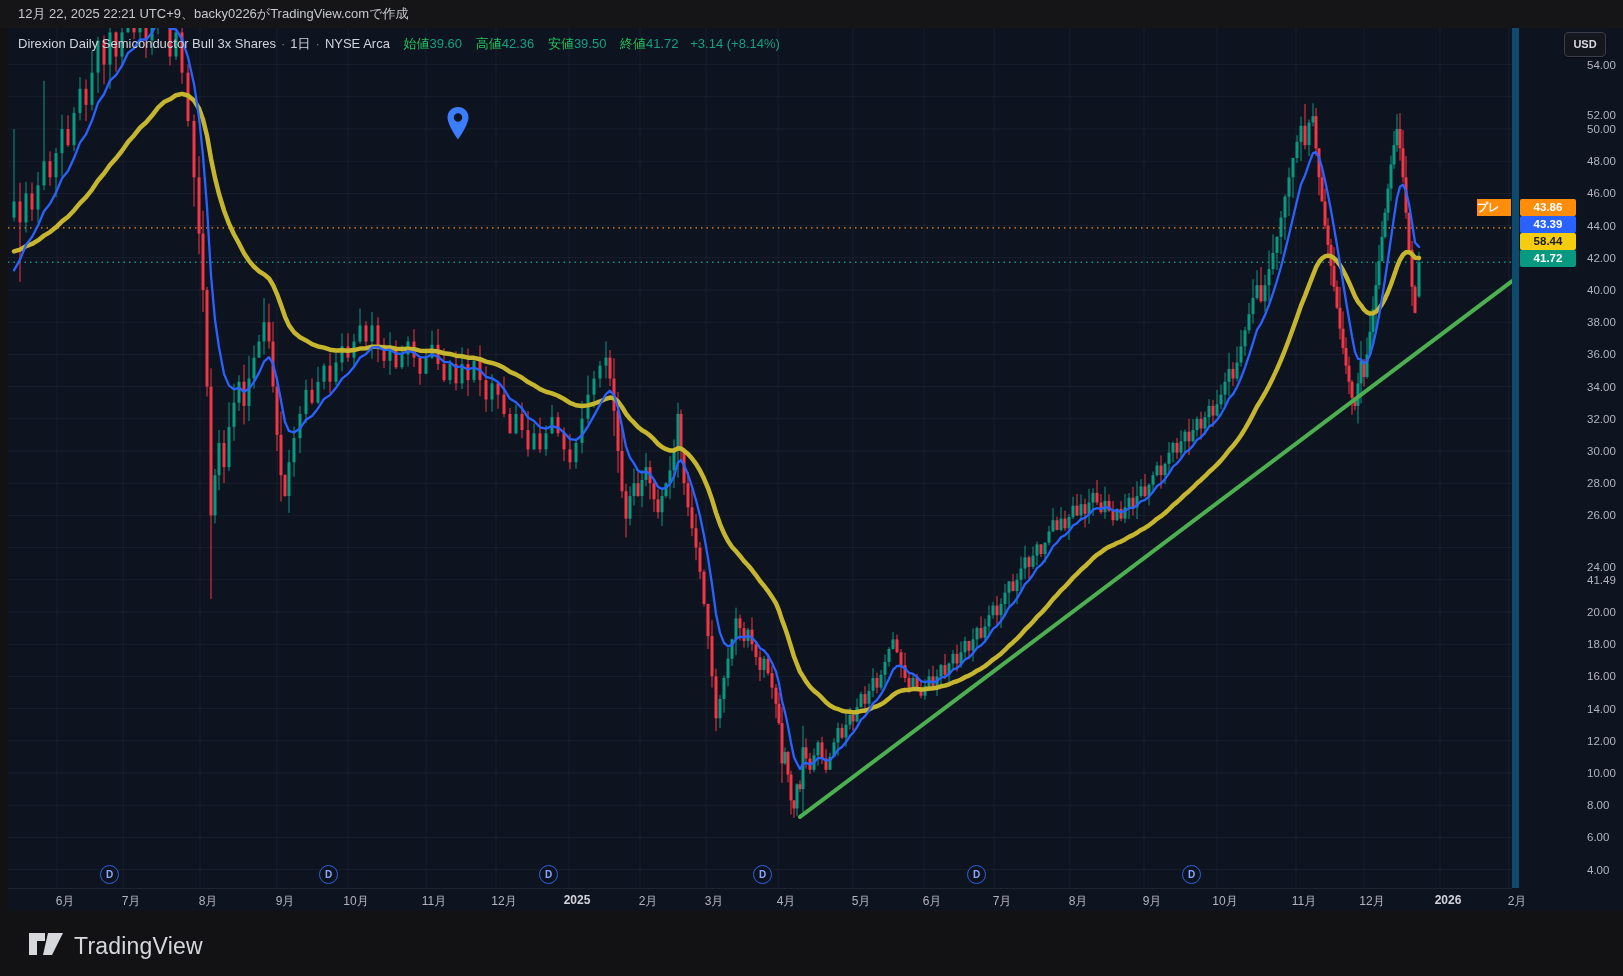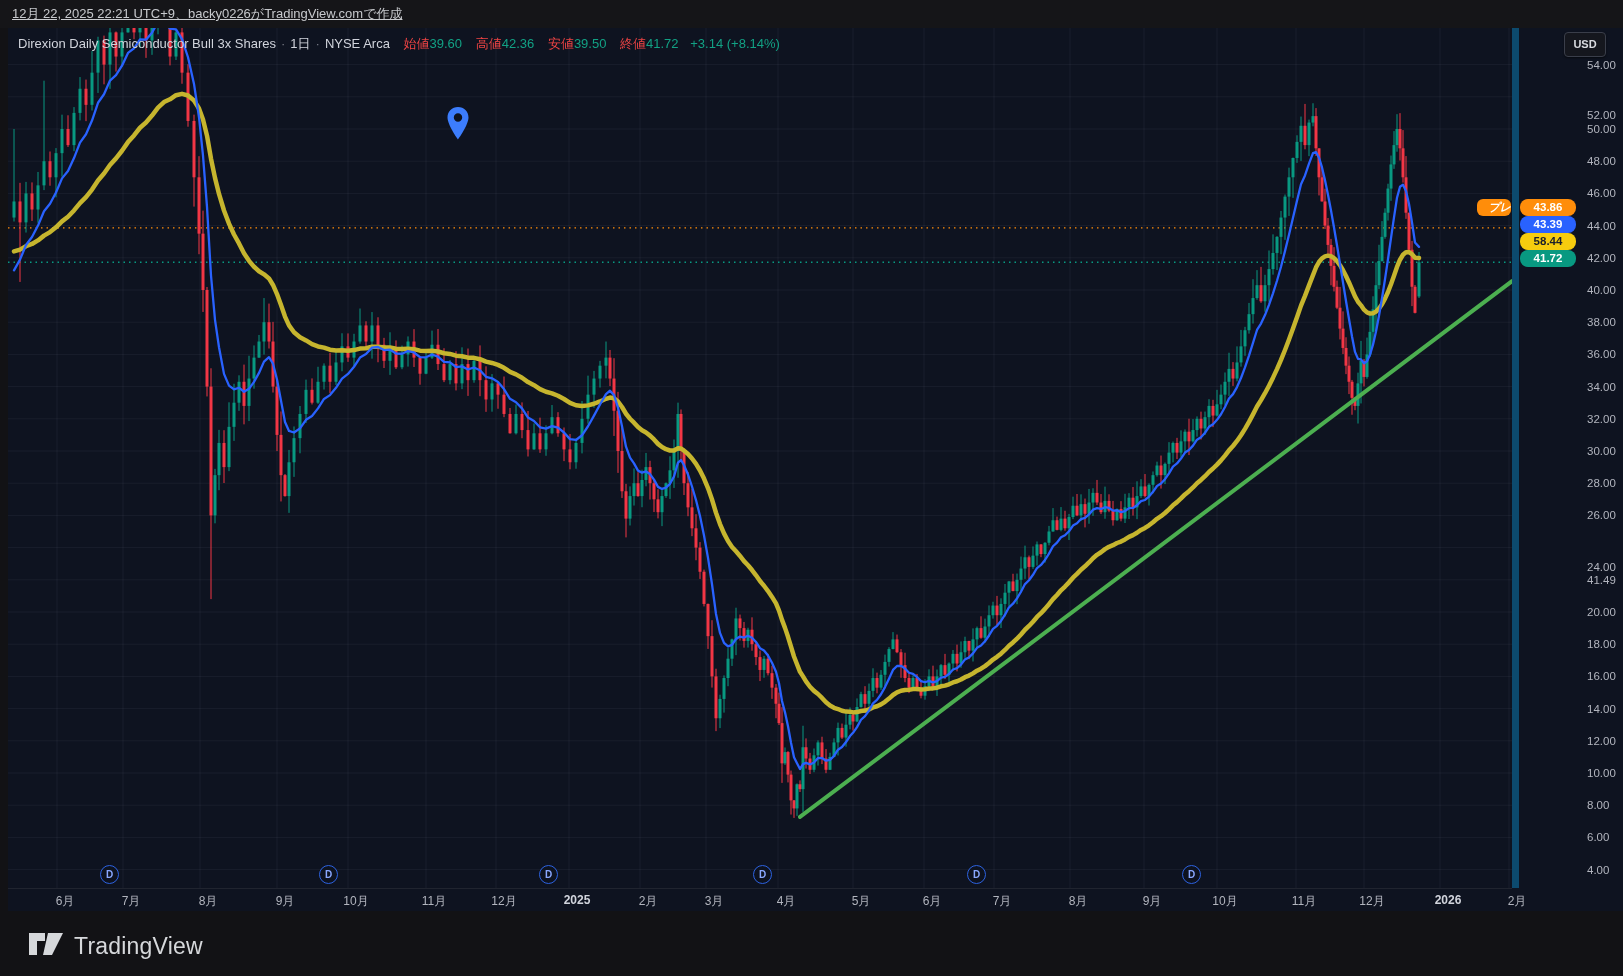--- a/index.html
+++ b/index.html
@@ -5,49 +5,49 @@
   html,body{margin:0;padding:0;}
   body{
     width:1623px;height:976px;overflow:hidden;position:relative;
     background:#121215;
     font-family:"Liberation Sans","DejaVu Sans",sans-serif;
     -webkit-font-smoothing:antialiased;
   }
   .topbar{
     position:absolute;left:0;top:0;width:1623px;height:28px;
     background:#151518;color:#c7c9cd;font-size:13px;line-height:28px;
-    padding-left:12px;box-sizing:border-box;white-space:nowrap;text-decoration:underline;
+    padding-left:18px;box-sizing:border-box;white-space:nowrap;
   }
   .chart{
     position:absolute;left:8px;top:28px;width:1615px;height:883px;
     background:#0e1320;overflow:hidden;
   }
   #plot{position:absolute;left:0;top:0;}
   .sym{
     position:absolute;left:10px;top:7px;font-size:13px;color:#d1d4dc;
     white-space:nowrap;z-index:5;
   }
   .sym .sep{color:#787b86;padding:0 5px;}
-  .sym .lbl{color:#ef4444;margin-left:10px;}
+  .sym .lbl{color:#22c55e;margin-left:10px;}
   .sym .val{color:#12a184;}
   .sym .chg{color:#12a184;margin-left:8px;}
   .paxis{
     position:absolute;left:1504px;top:0;width:111px;height:860px;
     border-left:7px solid #0c4a6e;background:#0e1320;z-index:4;
   }
   .ptick{
     position:absolute;left:68px;color:#b2b5be;font-size:11.5px;line-height:14px;
   }
   .plabel{
-    position:absolute;left:1px;width:56px;height:17px;border-radius:8px;
+    position:absolute;left:1px;width:56px;height:17px;border-radius:2px;
     font-size:11.5px;font-weight:bold;text-align:center;line-height:17px;
   }
   .prebadge{
-    position:absolute;width:34px;height:17px;border-radius:6px;z-index:6;
-    font-size:11px;font-weight:bold;text-align:right;line-height:17px;font-style:italic;
+    position:absolute;width:34px;height:17px;border-radius:0;z-index:6;
+    font-size:11px;font-weight:bold;text-align:left;line-height:17px;
   }
   .usd{
     position:absolute;left:1556px;top:4px;width:40px;height:23px;z-index:7;
     background:#15171e;border:1px solid #3a3e4a;border-radius:4px;
     color:#d8dadf;font-size:11px;font-weight:bold;text-align:center;line-height:23px;
     box-shadow:0 1px 2px rgba(0,0,0,.5);cursor:pointer;
   }
   .taxis{
     position:absolute;left:0;top:860px;width:1504px;height:23px;
     border-top:1px solid #20242f;background:#0e1320;z-index:4;

